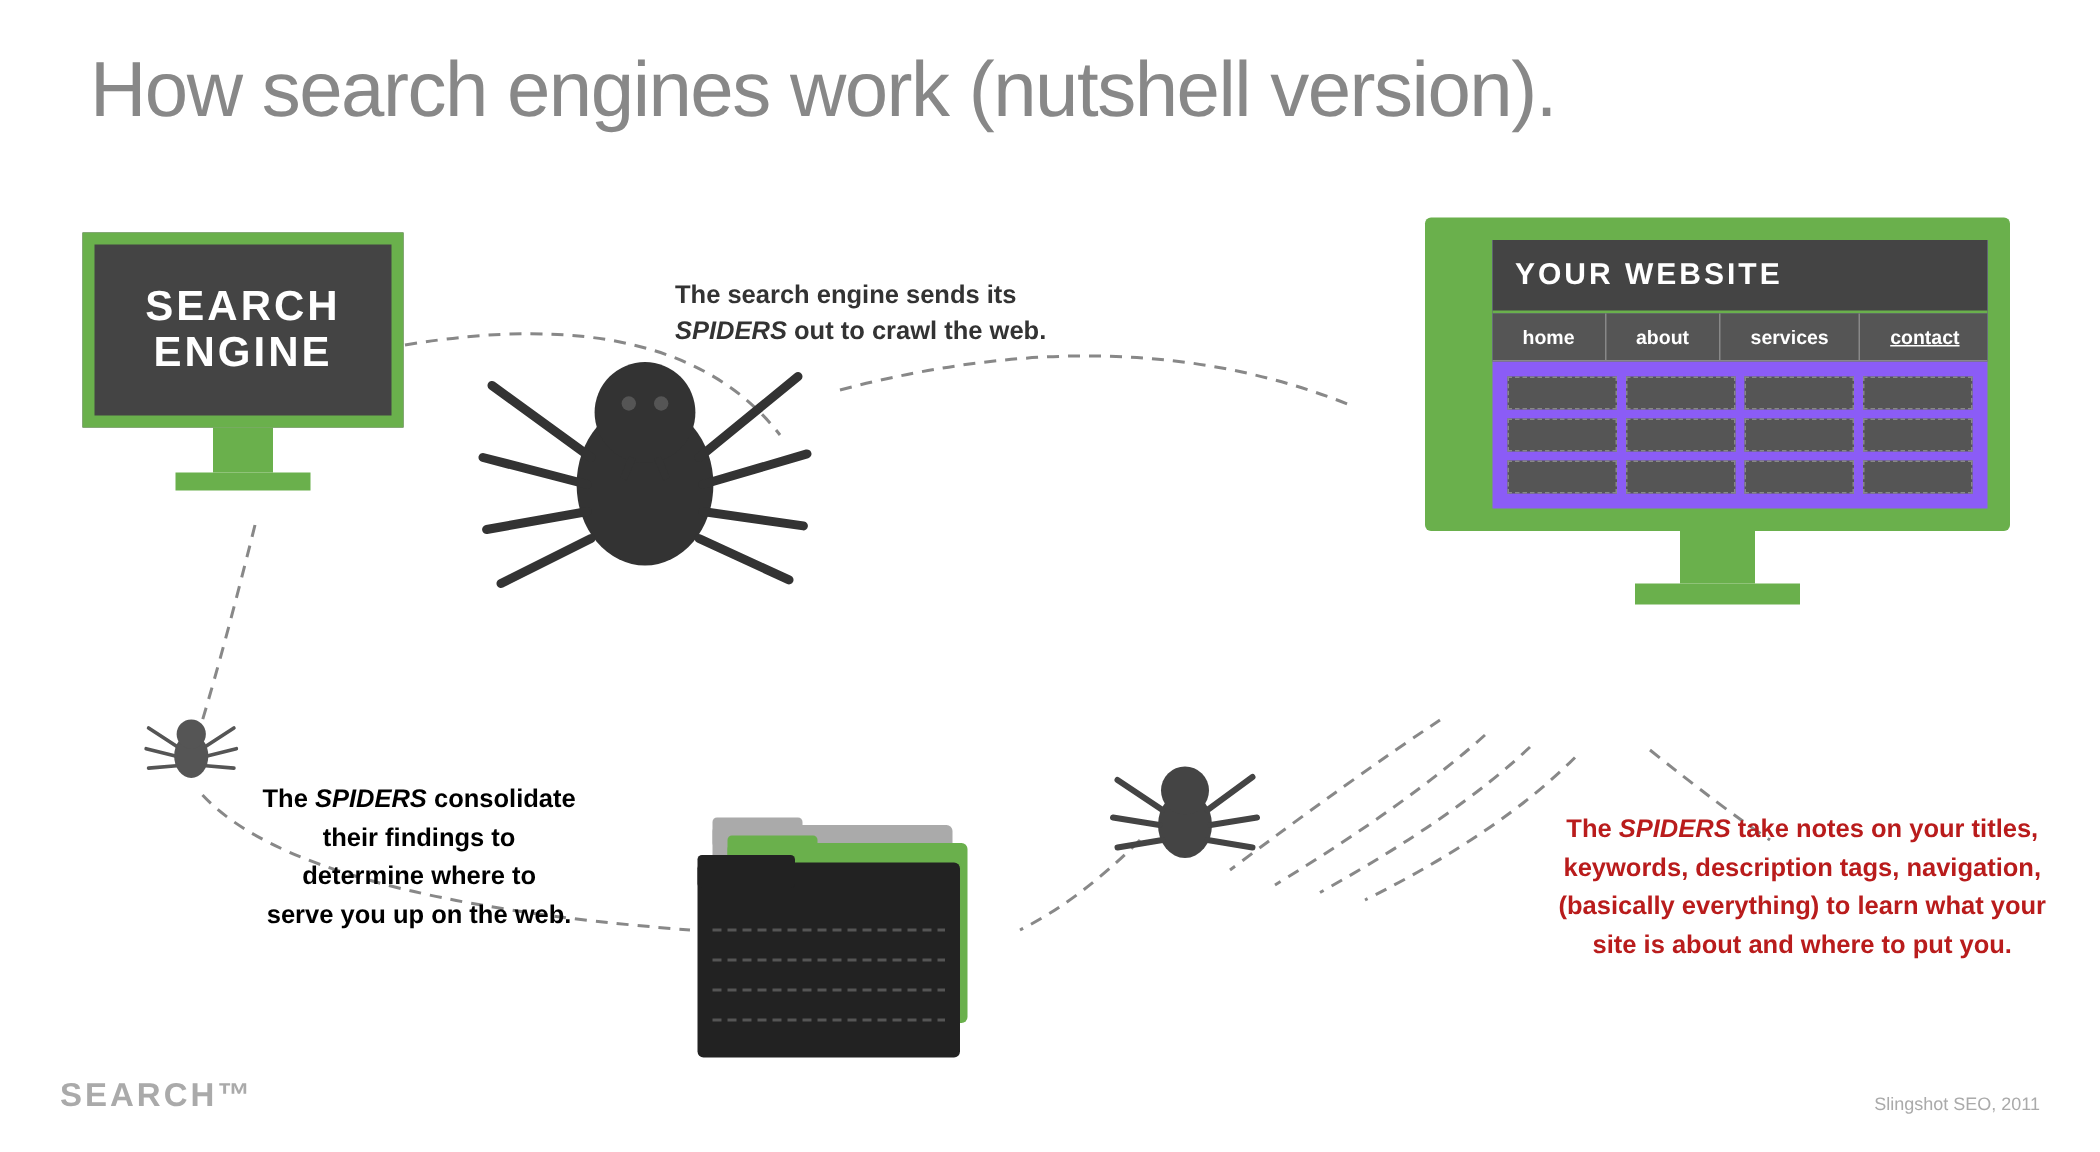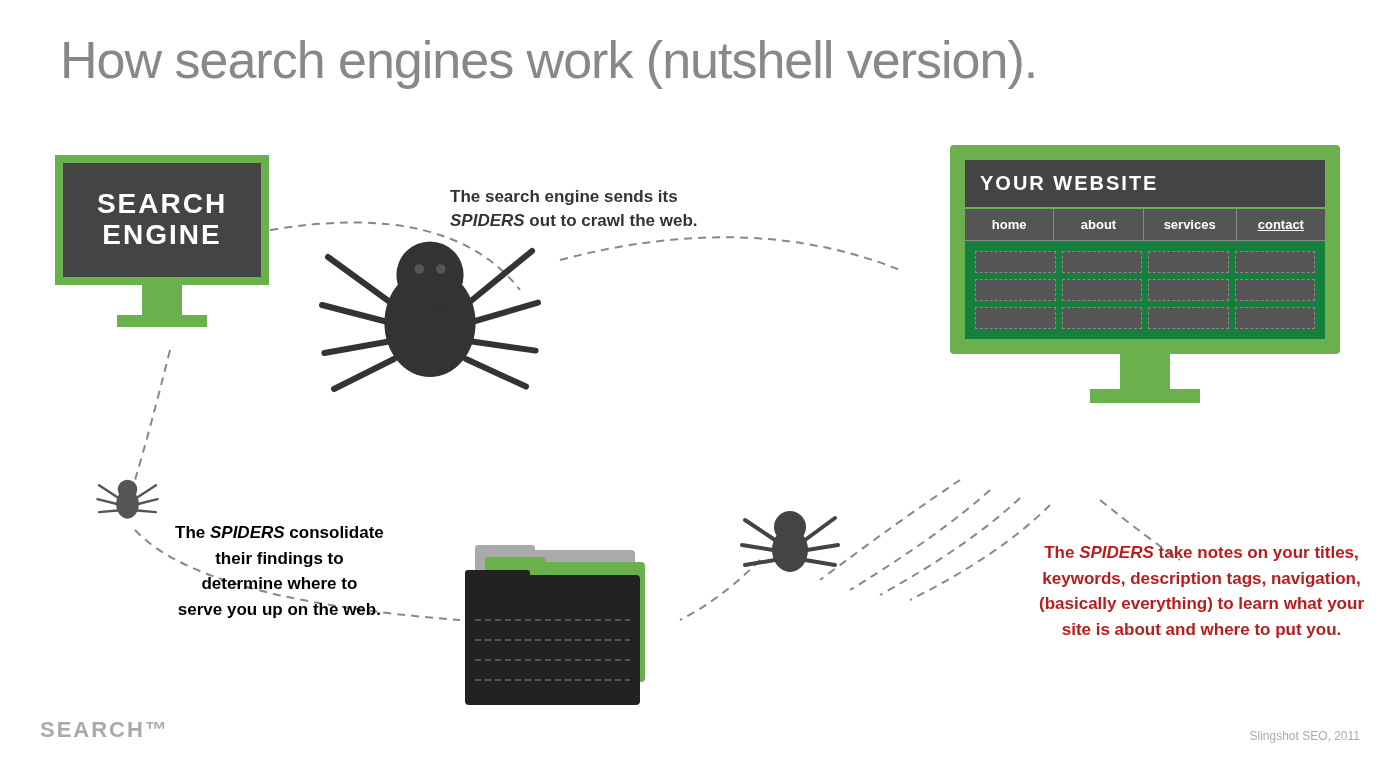--- a/index.html
+++ b/index.html
@@ -67,22 +67,23 @@
       top: 145px;
       right: 60px;
       width: 390px;
     }
     .website-monitor-outer {
       background: #6ab04c;
       padding: 15px;
       border-radius: 4px;
     }
     .website-monitor-screen {
-      background: #15803d;
+      background: #8b5cf6;
       padding: 0;
+      margin-left: 30px;
     }
     .website-title-bar {
       background: #444444;
       color: #ffffff;
       font-size: 20px;
       font-weight: 900;
       letter-spacing: 2px;
       padding: 12px 15px;
       border-bottom: 2px solid #6ab04c;
     }

